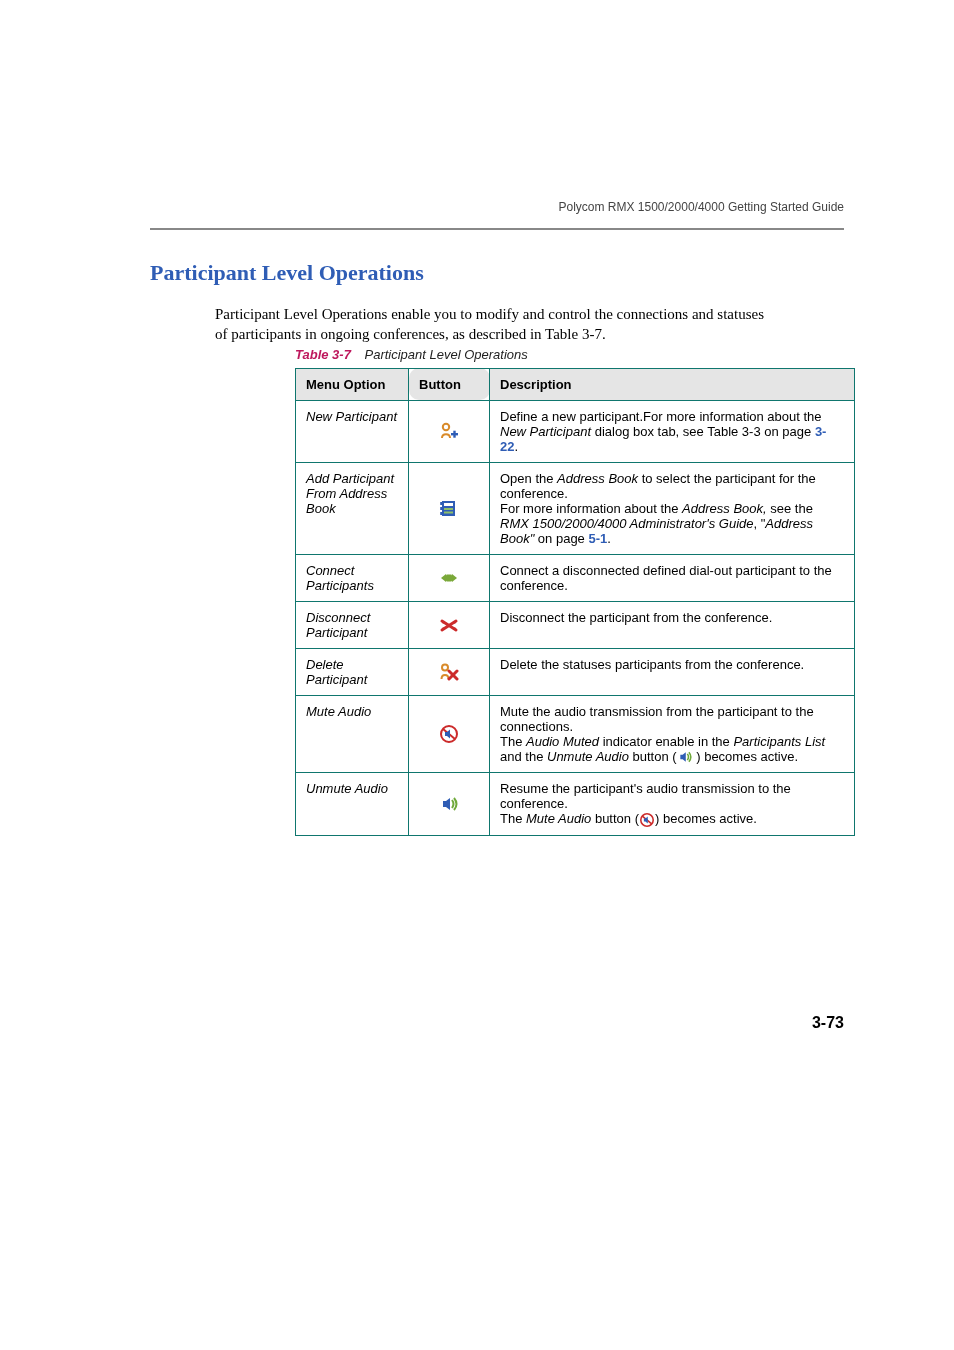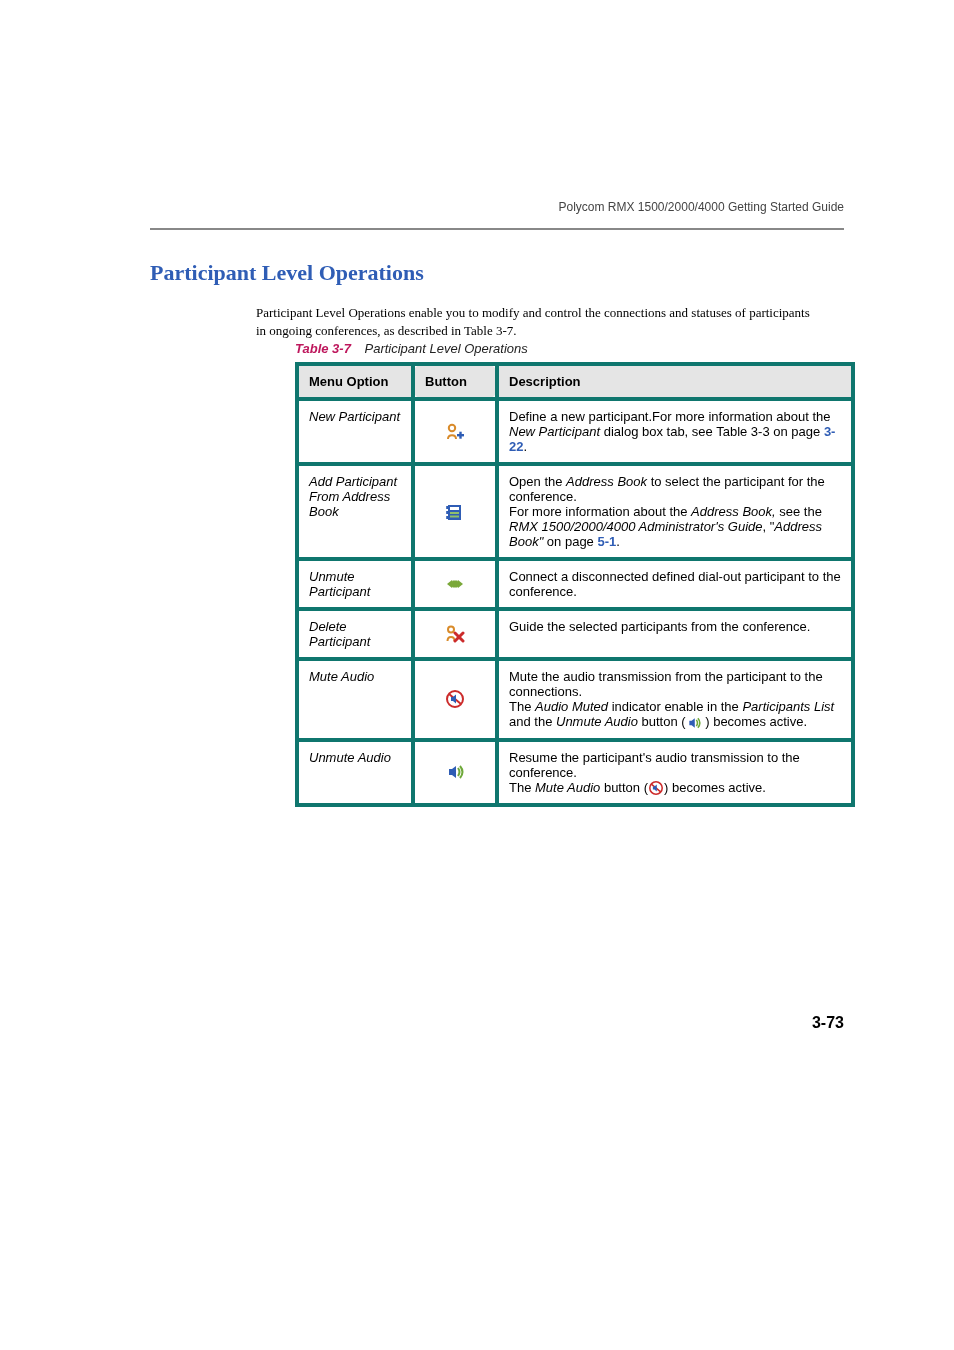--- a/index.html
+++ b/index.html
@@ -32,23 +32,23 @@
   }
   .h1 {
     font-family: "Comic Sans MS", "Segoe Script", cursive;
     font-weight: bold;
     color: #2f5db5;
     font-size: 22px;
     margin-top: 60px;
     margin-bottom: 18px;
   }
   .body-text {
-    margin-left: 106px;
+    margin-left: 65px;
     font-family: "Book Antiqua", Palatino, Georgia, serif;
-    font-size: 13px;
+    font-size: 15px;
     line-height: 1.35;
     color: #000;
     max-width: 560px;
   }
   .table-cap {
     margin-left: 145px;
     font-family: Arial, Helvetica, sans-serif;
     font-size: 13px;
     margin-top: 2px;
   }
@@ -64,21 +64,21 @@
   }
   table.ops {
     margin-left: 145px;
     margin-top: 6px;
     border-collapse: collapse;
     width: 560px;
     font-family: Arial, Helvetica, sans-serif;
     font-size: 13px;
   }
   table.ops th, table.ops td {
-    border: 4px solid #0f766e;
+    border: 1px solid #0f766e;
     padding: 8px 10px;
     vertical-align: top;
     text-align: left;
   }
   table.ops th {
     background: #e5e5e5;
     font-weight: bold;
   }
   .col-menu { width: 92px; }
   .col-btn { width: 60px; text-align: center; vertical-align: middle; border-radius: 10px; }
@@ -131,32 +131,39 @@
           <td><span>Define a new participant.For more information about the </span><span class="ital">New Participant</span><span> dialog box tab, see Table 3-3 on page </span><span class="link">3-22</span><span>.</span></td>
         </tr>
         <tr>
           <td class="menu-opt">Add Participant From Address Book</td>
           <td class="btncell"><svg viewBox="0 0 20 18" class="icon-svg">
               <use href="#ico-address-book"></use>
             </svg></td>
           <td><span>Open the </span><span class="ital">Address Book</span><span> to select the participant for the conference.</span><br><span>For more information about the </span><span class="ital">Address Book,</span><span> see the </span><span class="ital">RMX 1500/2000/4000 Administrator's Guide</span><span>, "</span><span class="ital">Address Book"</span><span> on page </span><span class="link">5-1</span><span>.</span></td>
         </tr>
         <tr>
-          <td class="menu-opt">Unmute Participant</td>
+          <td class="menu-opt">Connect Participants</td>
           <td class="btncell"><svg viewBox="0 0 20 18" class="icon-svg">
               <use href="#ico-connect-participant"></use>
             </svg></td>
           <td><span>Connect a disconnected defined dial-out participant to the conference.</span></td>
         </tr>
         <tr>
+          <td class="menu-opt">Disconnect Participant</td>
+          <td class="btncell"><svg viewBox="0 0 20 18" class="icon-svg">
+              <use href="#ico-disconnect-participant"></use>
+            </svg></td>
+          <td><span>Disconnect the participant from the conference.</span></td>
+        </tr>
+        <tr>
           <td class="menu-opt">Delete Participant</td>
           <td class="btncell"><svg viewBox="0 0 20 18" class="icon-svg">
               <use href="#ico-delete-participant"></use>
             </svg></td>
-          <td><span>Guide the selected participants from the conference.</span></td>
+          <td><span>Delete the statuses participants from the conference.</span></td>
         </tr>
         <tr>
           <td class="menu-opt">Mute Audio</td>
           <td class="btncell"><svg viewBox="0 0 20 18" class="icon-svg">
               <use href="#ico-mute-audio"></use>
             </svg></td>
           <td><span>Mute the audio transmission from the participant to the connections.</span><br><span>The </span><span class="ital">Audio Muted</span><span> indicator enable in the </span><span class="ital">Participants List</span><span> and the </span><span class="ital">Unmute Audio</span><span> button (</span><svg viewBox="0 0 20 18" class="inline-icon">
               <use href="#ico-unmute-audio"></use>
             </svg><span> ) becomes active.</span></td>
         </tr>

